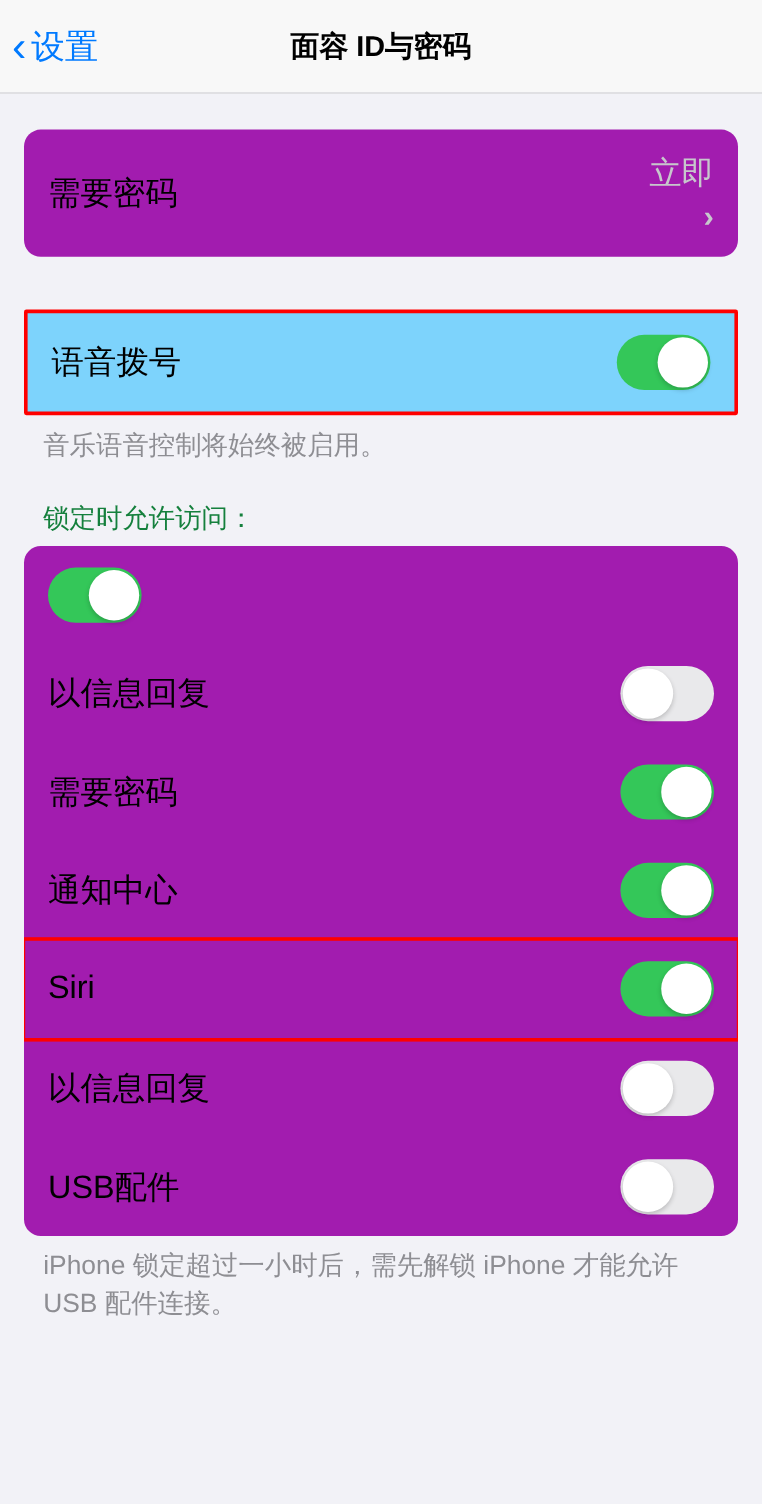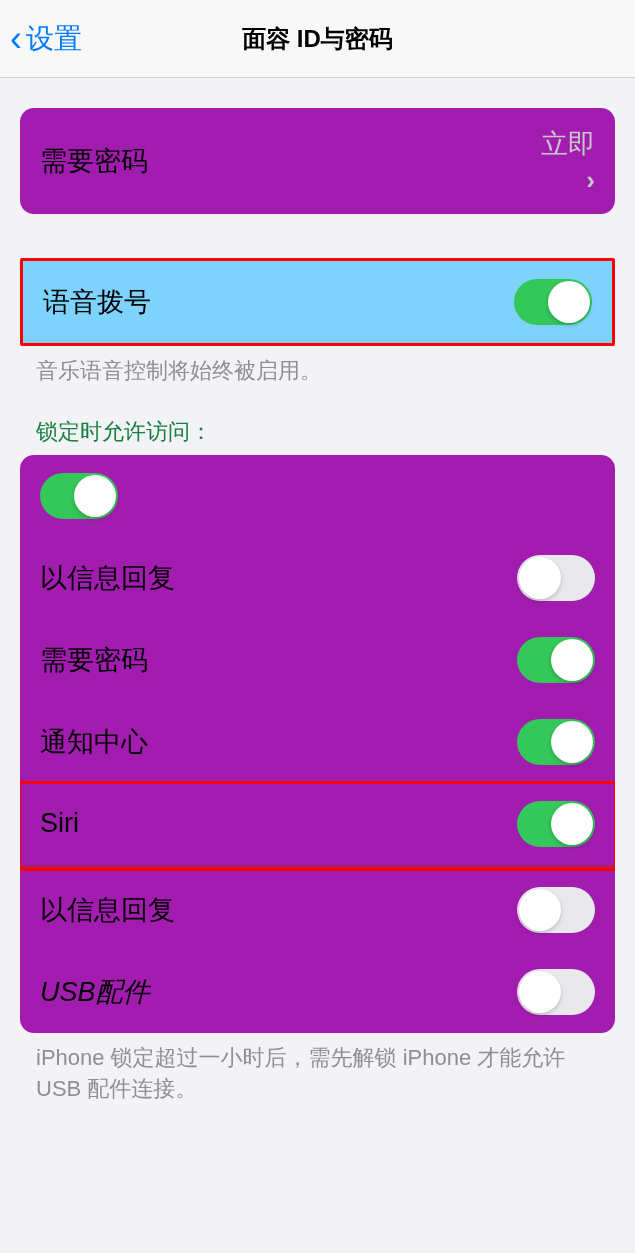--- a/index.html
+++ b/index.html
@@ -50,21 +50,21 @@
       border-radius: 14px;
       margin: 28px 20px 0 20px;
       overflow: hidden;
     }
     .row {
       display: flex;
       align-items: center;
       justify-content: space-between;
       padding: 18px 20px;
       min-height: 76px;
-      border-bottom: 4px solid #be185d;
+      border-bottom: 1px solid #be185d;
     }
     .row:last-child {
       border-bottom: none;
     }
     .row-label {
       font-size: 27px;
       color: #000;
     }
     .row-value {
       display: flex;
@@ -227,21 +227,21 @@
       </div>
       <div class="row-wrapper">
         <div class="row">
           <span class="row-label">以信息回复</span>
           <div class="toggle off">
             <div class="toggle-knob"></div>
           </div>
         </div>
       </div>
       <div class="row-wrapper">
-        <div class="row" style="border-bottom: none; font-style: italic;">
+        <div class="row" style="border-bottom: none;">
           <span class="row-label">USB配件</span>
           <div class="toggle off">
             <div class="toggle-knob"></div>
           </div>
         </div>
       </div>
     </div>
 
   <div class="footer-text">iPhone 锁定超过一小时后，需先解锁 iPhone 才能允许 USB 配件连接。</div>
 

